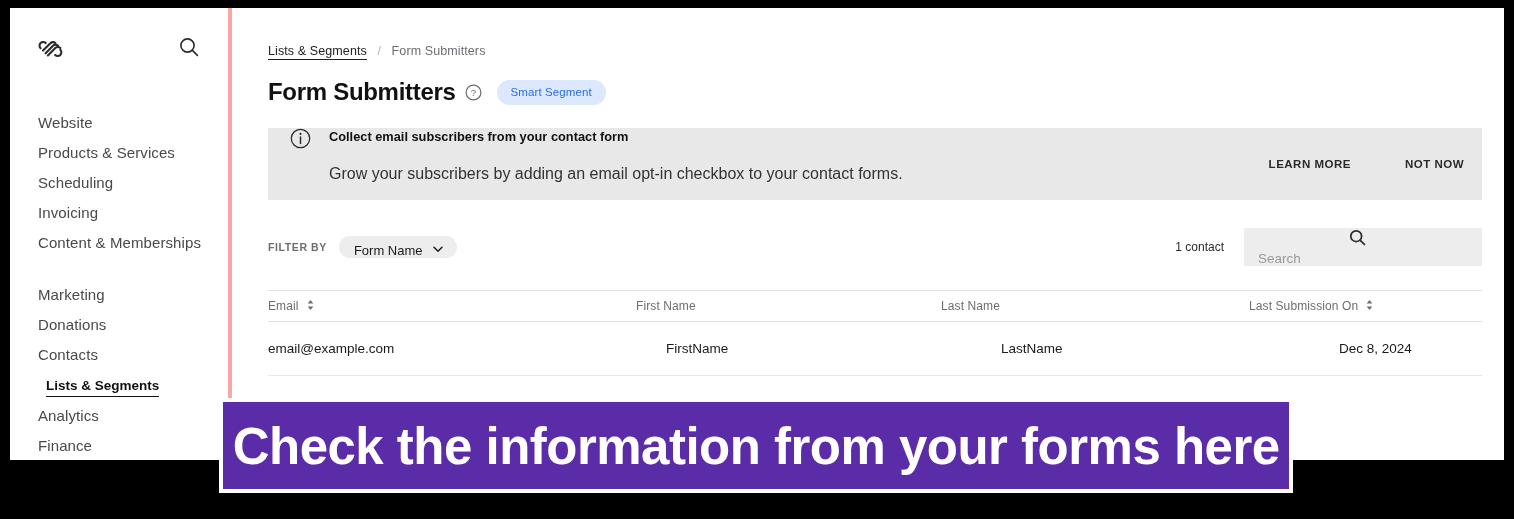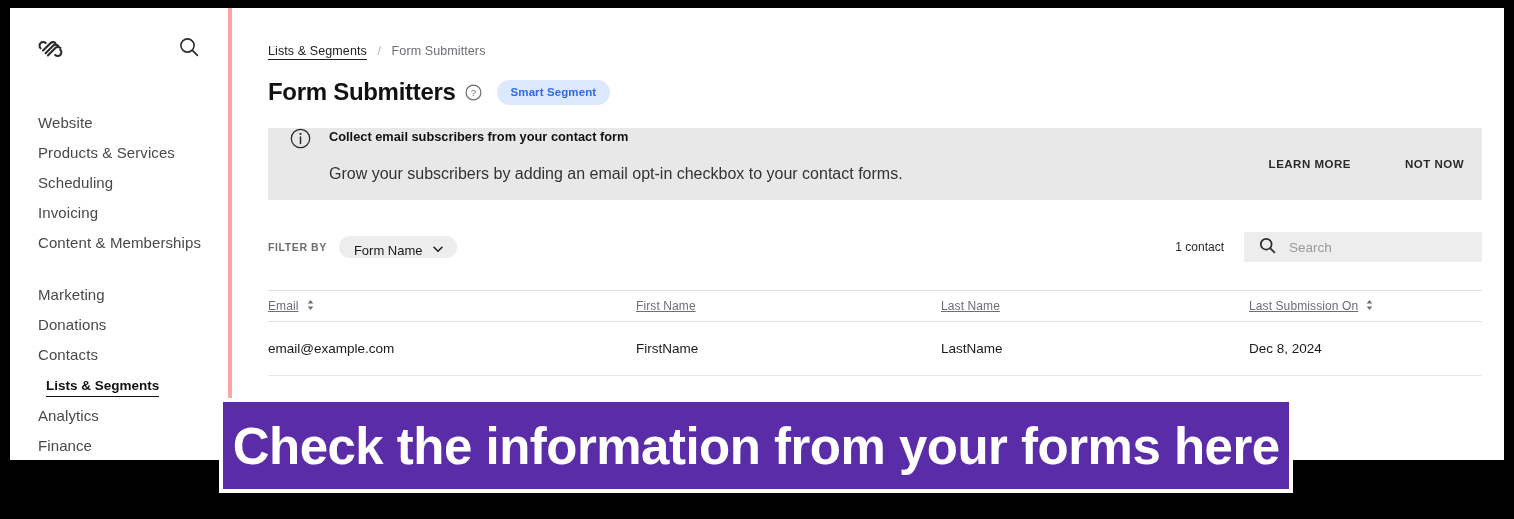--- a/index.html
+++ b/index.html
@@ -143,21 +143,21 @@
     margin-left: 9px;
     width: 17px;
     height: 17px;
     cursor: pointer;
   }
   .badge {
     margin-left: 15px;
     background: #dce8fd;
     color: #2e6ce0;
     font-size: 11.5px;
-    font-weight: bold;
+    font-weight: normal;
     padding: 6px 14px 7px;
     border-radius: 20px;
     letter-spacing: 0.1px;
   }
 
   
   .banner {
     margin-top: 22px;
     background: #e8e8e8;
     height: 72px;
@@ -231,22 +231,23 @@
     font-size: 12px;
     color: #2a2a2e;
     margin-right: 20px;
     white-space: nowrap;
   }
   .search-box {
     display: flex;
     align-items: center;
     background: #ededed;
     width: 238px;
-    height: 30px;
+    height: 38px;
     padding: 0 14px;
+    flex-direction: column;
   }
   .search-box .s-icon { margin-right: 12px; }
   .search-box input {
     border: 0;
     outline: 0;
     background: transparent;
     font-size: 13.5px;
     color: #1a1a1e;
     font-family: "Liberation Sans", sans-serif;
     width: 100%;
@@ -261,34 +262,34 @@
   }
   .t-head {
     height: 32px;
     border-bottom: 1px solid #e0e0e0;
     border-top: 1px solid #e0e0e0;
   }
   .t-body-row {
     height: 54px;
     border-bottom: 1px solid #e8e8e8;
     cursor: pointer;
+    gap: 30px;
   }
   .c-email { flex: 0 0 368px; }
   .c-first { flex: 0 0 305px; }
   .c-last  { flex: 0 0 308px; }
   .c-date  { flex: 1 1 auto; }
 
   .th {
     font-size: 12px;
     color: #6d6d73;
     letter-spacing: 0.1px;
     display: flex;
     align-items: center;
     white-space: nowrap;
-    text-decoration: underline;
   }
   .th.sortable { cursor: pointer; }
   .th .sort { margin-left: 7px; }
 
   .td {
     font-size: 13.5px;
     color: #1a1a1e;
     white-space: nowrap;
     overflow: hidden;
     text-overflow: ellipsis;

